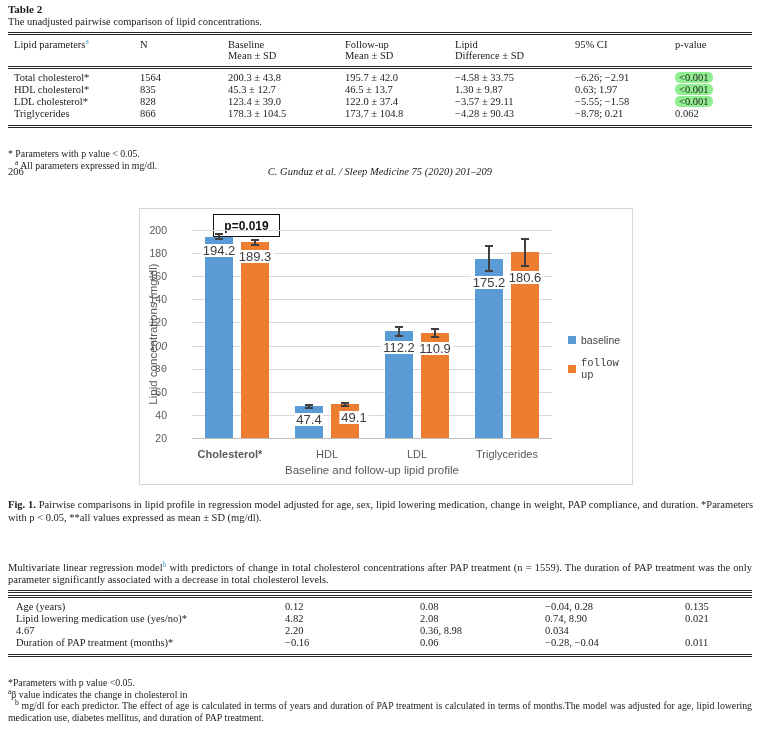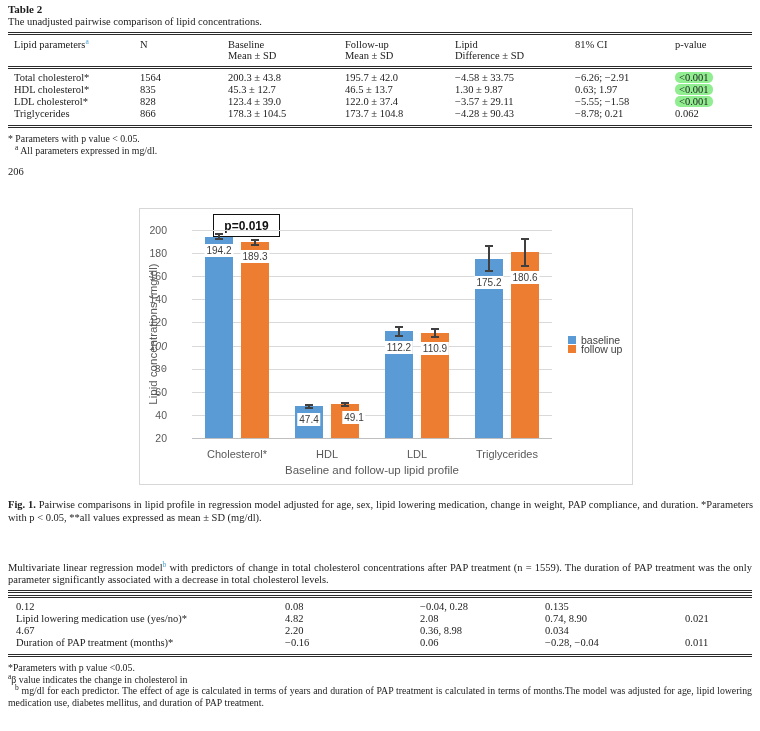--- a/index.html
+++ b/index.html
@@ -12,38 +12,38 @@
   .rule{height:1px;border-top:1px solid #2b2b2b;border-bottom:1px solid #2b2b2b;margin-top:4px}
   .rule.tight{margin-top:2px}
   .grid{display:grid;font-size:10.5px;line-height:12px}
   .t2cols{grid-template-columns:126px 88px 117px 110px 120px 100px auto;padding-left:6px}
   .t4cols{grid-template-columns:269px 135px 125px 140px auto;padding-left:8px}
   .thead{padding-top:4px;padding-bottom:3px;line-height:11px}
   .tbody{padding-top:3px;padding-bottom:3px}
   .sup{vertical-align:super;font-size:7.5px;line-height:0}
   .suplink{color:#4aa6d5}
   .pill{display:inline-block;background:#90ee90;border-radius:5px;padding:0 4px;line-height:11px}
-  .fnotes{margin-top:5px;font-size:9.8px;line-height:11.5px}
+  .fnotes{margin-top:20px;font-size:9.8px;line-height:11.5px}
   .fnote-indent{text-indent:7px}
   .fnote p{margin:0;text-indent:7px;text-align:justify}
   
   #pagehead{position:absolute;left:8px;right:8px;top:166px;height:13px;font-size:10.5px}
   #pagehead .num{position:absolute;left:0;top:0}
   #pagehead .rh{position:absolute;left:0;right:0;top:0;text-align:center;font-style:italic}
   
   #figcap{position:absolute;left:8px;top:499px;width:745px;font-size:10.5px;line-height:12.5px;text-align:justify}
   
   #chart{position:absolute;left:139px;top:208px;width:492px;height:275px;background:#fff;
          border:1px solid #d7d7d7;font-family:"Liberation Sans",sans-serif}
   .gridline{position:absolute;height:1px;background:#d9d9d9}
   .tick{position:absolute;left:0;width:27px;text-align:right;font-size:10.5px;color:#595959;line-height:12px}
   .bar{position:absolute}
   .errv{position:absolute;width:2px;background:#404040}
   .errcap{position:absolute;width:8px;height:2px;background:#404040}
-  .dlabel{position:absolute;background:#fff;font-size:10px;color:#3d3d3d;padding:0 2px;
+  .dlabel{position:absolute;background:#fff;font-size:13px;color:#3d3d3d;padding:0 2px;
           transform:translateX(-50%);white-space:nowrap;line-height:13px}
   .cat{position:absolute;transform:translateX(-50%);font-size:11px;color:#595959;top:239px;white-space:nowrap}
   .xtitle{position:absolute;transform:translateX(-50%);font-size:11.5px;color:#595959;top:255px;white-space:nowrap}
   .ytitle{position:absolute;left:13px;top:125px;transform:translate(-50%,-50%) rotate(-90deg);
           font-size:11.5px;color:#595959;white-space:nowrap}
   .leg{position:absolute;left:428px;display:flex;align-items:center;gap:5px;font-size:10.5px;color:#404040}
   .swatch{width:8px;height:8px;flex:0 0 auto}
   .pbox{position:absolute;left:73px;top:5px;width:65px;height:21px;border:1.5px solid #111;background:#fff;
         display:flex;align-items:center;justify-content:center;font-weight:bold;font-size:12px;color:#111}
 </style>
@@ -53,21 +53,21 @@
 <section class="tbl" style="top:3px">
   <div class="tbl-label">Table 2</div>
   <div class="tbl-caption">The unadjusted pairwise comparison of lipid concentrations.</div>
   <div class="rule"></div>
   <div class="grid t2cols thead">
     <div><span>Lipid parameters</span><sup class="sup suplink">a</sup></div>
     <div>N</div>
     <div><span>Baseline</span><div class="sub">Mean ± SD</div></div>
     <div><span>Follow-up</span><div class="sub">Mean ± SD</div></div>
     <div><span>Lipid</span><div class="sub">Difference ± SD</div></div>
-    <div>81% CI</div>
+    <div>95% CI</div>
     <div>p-value</div>
   </div>
   <div class="rule tight"></div>
   <div class="tbody" id="t2body">
       <div class="grid t2cols">
         <div>Total cholesterol*</div>
         <div>1564</div>
         <div>200.3 ± 43.8</div>
         <div>195.7 ± 42.0</div>
         <div>−4.58 ± 33.75</div>
@@ -104,20 +104,21 @@
     </div>
   <div class="rule tight"></div>
   <div class="fnotes">
     <div>* Parameters with p value &lt; 0.05.</div>
     <div class="fnote-indent"><sup class="sup">a</sup> <span>All parameters expressed in mg/dl.</span></div>
   </div>
 </section>
 
 <div id="pagehead">
   <span class="num">206</span>
+  <span class="rh">C. Gunduz et al. / Sleep Medicine 75 (2020) 201–209</span>
 </div>
 
 <div id="chart">
   <div class="ytitle">Lipid concentrations (mg/dl)</div>
   <div class="xtitle" style="left:232px">Baseline and follow-up lipid profile</div>
   <div class="pbox">p=0.019</div>
 <div class="gridline" style="left: 52px; width: 360px; top: 229px; background: rgb(191, 191, 191);"></div>
     <div class="tick" style="top: 223px;">20</div>
     <div class="gridline" style="left: 52px; width: 360px; top: 205.889px;"></div>
     <div class="tick" style="top: 199.889px;">40</div>
@@ -130,21 +131,21 @@
     <div class="gridline" style="left: 52px; width: 360px; top: 113.444px;"></div>
     <div class="tick" style="top: 107.444px;">120</div>
     <div class="gridline" style="left: 52px; width: 360px; top: 90.3333px;"></div>
     <div class="tick" style="top: 84.3333px;">140</div>
     <div class="gridline" style="left: 52px; width: 360px; top: 67.2222px;"></div>
     <div class="tick" style="top: 61.2222px;">160</div>
     <div class="gridline" style="left: 52px; width: 360px; top: 44.1111px;"></div>
     <div class="tick" style="top: 38.1111px;">180</div>
     <div class="gridline" style="left: 52px; width: 360px; top: 21px;"></div>
     <div class="tick" style="top: 15px;">200</div>
-    <div class="cat" style="left: 97px;">Cholesterol*</div>
+    <div class="cat" style="left: 90px; font-weight: bold;">Cholesterol*</div>
     <div class="bar" style="left: 65px; top: 27.7022px; width: 28px; height: 201.298px; background: rgb(91, 155, 213);"></div>
     <div class="errv" style="left: 78px; top: 25.16px; height: 5.08444px;"></div>
     <div class="errcap" style="left: 75px; top: 24.16px;"></div>
     <div class="errcap" style="left: 75px; top: 29.2444px;"></div>
     <div class="dlabel" style="left: 79px; top: 35.2444px;">194.2</div>
     <div class="bar" style="left: 101px; top: 33.3644px; width: 28px; height: 195.636px; background: rgb(237, 125, 49);"></div>
     <div class="errv" style="left: 114px; top: 31.0533px; height: 4.62222px;"></div>
     <div class="errcap" style="left: 111px; top: 30.0533px;"></div>
     <div class="errcap" style="left: 111px; top: 34.6756px;"></div>
     <div class="dlabel" style="left: 115px; top: 40.6756px;">189.3</div>
@@ -178,37 +179,38 @@
     <div class="dlabel" style="left: 349px; top: 67.3689px;">175.2</div>
     <div class="bar" style="left: 371px; top: 43.4178px; width: 28px; height: 185.582px; background: rgb(237, 125, 49);"></div>
     <div class="errv" style="left: 384px; top: 30.1289px; height: 26.5778px;"></div>
     <div class="errcap" style="left: 381px; top: 29.1289px;"></div>
     <div class="errcap" style="left: 381px; top: 55.7067px;"></div>
     <div class="dlabel" style="left: 385px; top: 61.7067px;">180.6</div>
     <div class="leg" style="top: 125px;">
       <span class="swatch" style="background: rgb(91, 155, 213);"></span>
       <span>baseline</span>
     </div>
-    <div class="leg" style="top: 134px;">
+    <div class="leg" style="top: 148px; font-family: Liberation Mono, monospace;">
       <span class="swatch" style="background: rgb(237, 125, 49);"></span>
       <span>follow up</span>
     </div>
   </div>
 
 <div id="figcap">
   <b>Fig. 1.</b>
   <span>Pairwise comparisons in lipid profile in regression model adjusted for age, sex, lipid lowering medication, change in weight, PAP compliance, and duration. *Parameters with p &lt; 0.05, **all values expressed as mean ± SD (mg/dl).</span>
 </div>
 
 <section class="tbl" style="top:561px">
   <div class="tbl-caption"><span>Multivariate linear regression model</span><sup class="sup suplink">b</sup><span> with predictors of change in total cholesterol concentrations after PAP treatment (n = 1559). The duration of PAP treatment was the only parameter significantly associated with a decrease in total cholesterol levels.</span></div>
   <div class="rule"></div>
   <div class="rule tight"></div>
   <div class="tbody" id="t4body">
       <div class="grid t4cols">
+        <div>Age (years)</div>
         <div>0.12</div>
         <div>0.08</div>
         <div>−0.04, 0.28</div>
         <div>0.135</div>
       </div>
       <div class="grid t4cols">
         <div>Lipid lowering medication use (yes/no)*</div>
         <div>4.82</div>
         <div>2.08</div>
         <div>0.74, 8.90</div>

